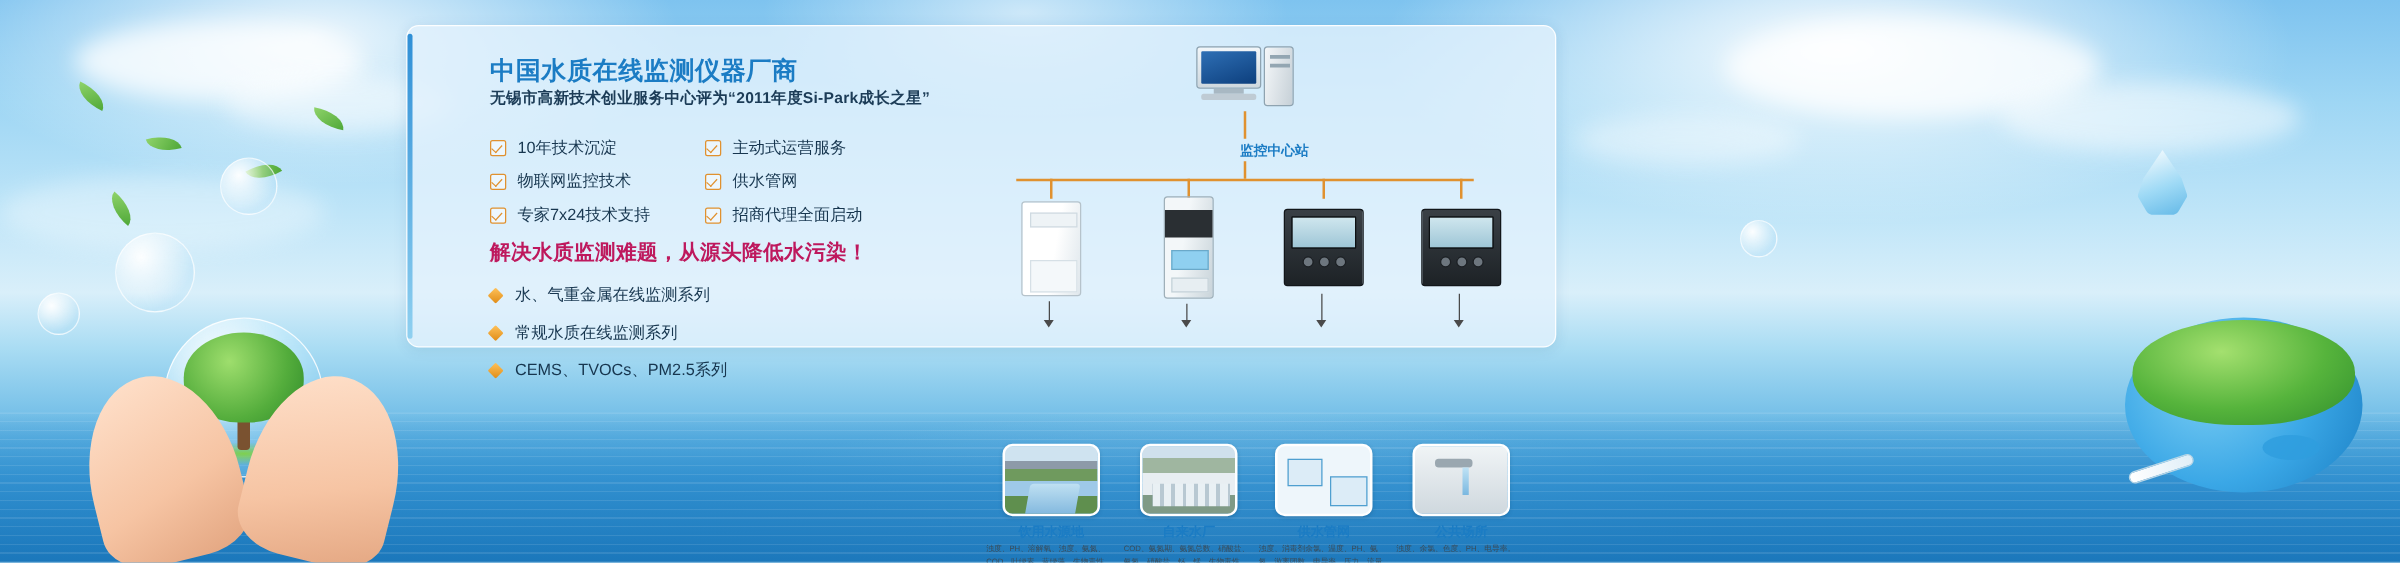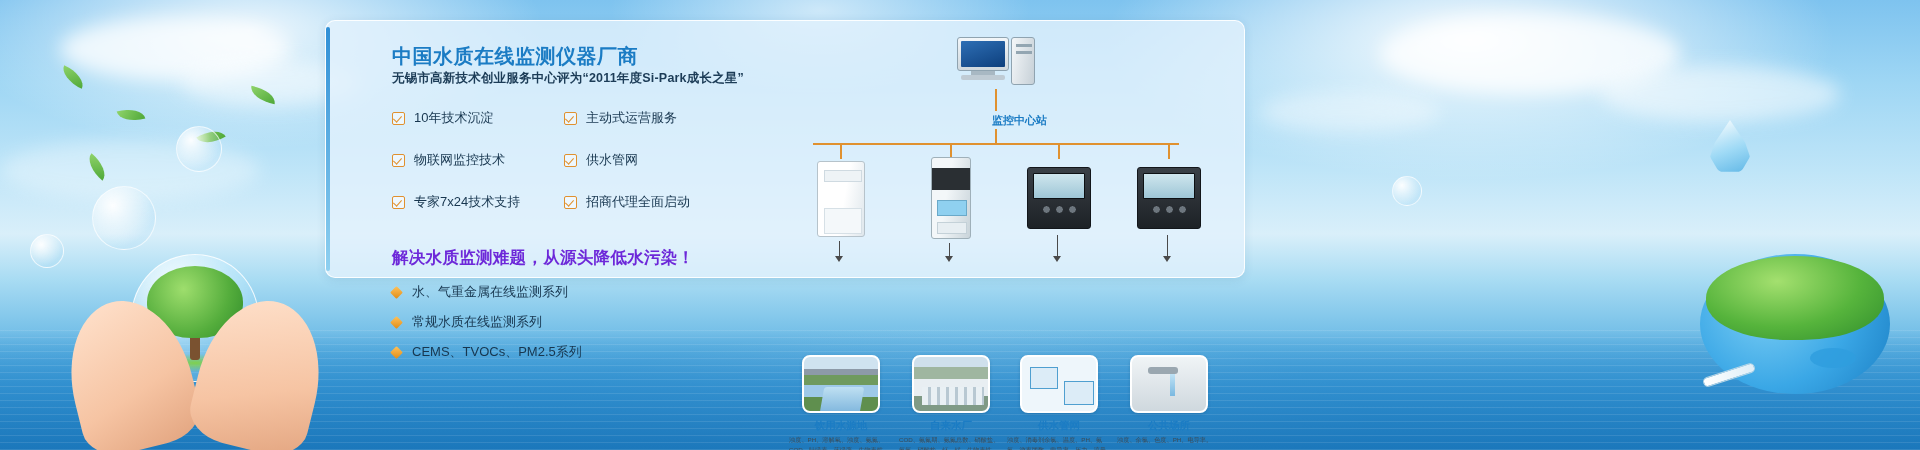--- a/index.html
+++ b/index.html
@@ -94,29 +94,29 @@
     box-shadow: 0 2px 10px rgba(30,90,140,.12);
   }
   .panel-accent { position:absolute; left:0; top:6px; bottom:6px; width:4px;
                   background: linear-gradient(to bottom,#2f8fd6,#8fd0f0); border-radius:3px; }
 
   
   .left-col { position: absolute; left: 66px; top: 22px; width: 390px; }
   .title { color: #1b7cc4; font-size: 20px; font-weight: bold; letter-spacing: .5px; }
   .subtitle { color: #1c3c57; font-size: 12.5px; font-weight: bold; letter-spacing: .2px; }
 
-  .feature-grid { margin-top: 22px; display: grid; grid-template-columns: 172px 1fr; row-gap: 24px; }
+  .feature-grid { margin-top: 22px; display: grid; grid-template-columns: 172px 1fr; row-gap: 9px; }
   .feature { display: flex; align-items: center; gap: 9px; }
   .chk { width: 13px; height: 13px; border: 1.6px solid #e0912f; border-radius: 2px;
          position: relative; flex: 0 0 auto; background: rgba(255,255,255,.5); }
   .chk::after { content:""; position:absolute; left:2px; top:1.5px; width:4px; height:7px;
                 border:solid #e0912f; border-width: 0 1.8px 1.8px 0; transform: rotate(42deg); }
   .feature-label { color:#17364f; font-size: 13px; }
 
-  .section-title { color:#6d28d9; font-size: 16.5px; font-weight: bold; margin-top: 36px; letter-spacing:.3px; }
+  .section-title { color:#be185d; font-size: 16.5px; font-weight: bold; margin-top: 10px; letter-spacing:.3px; }
   .bullets { margin-top: 14px; display: flex; flex-direction: column; gap: 12px; }
   .bullet { display:flex; align-items:center; gap: 11px; }
   .dia { width: 9px; height: 9px; background: linear-gradient(135deg,#ffc25a,#e08c17);
          transform: rotate(45deg); flex:0 0 auto; border-radius:1px; }
   .bullet-label { color:#17364f; font-size: 13px; }
 
   
   .diagram { position: absolute; left: 445px; top: 10px; width: 460px; height: 312px; }
 
   .pc { position:absolute; left: 186px; top: 6px; width: 78px; height: 48px; }

